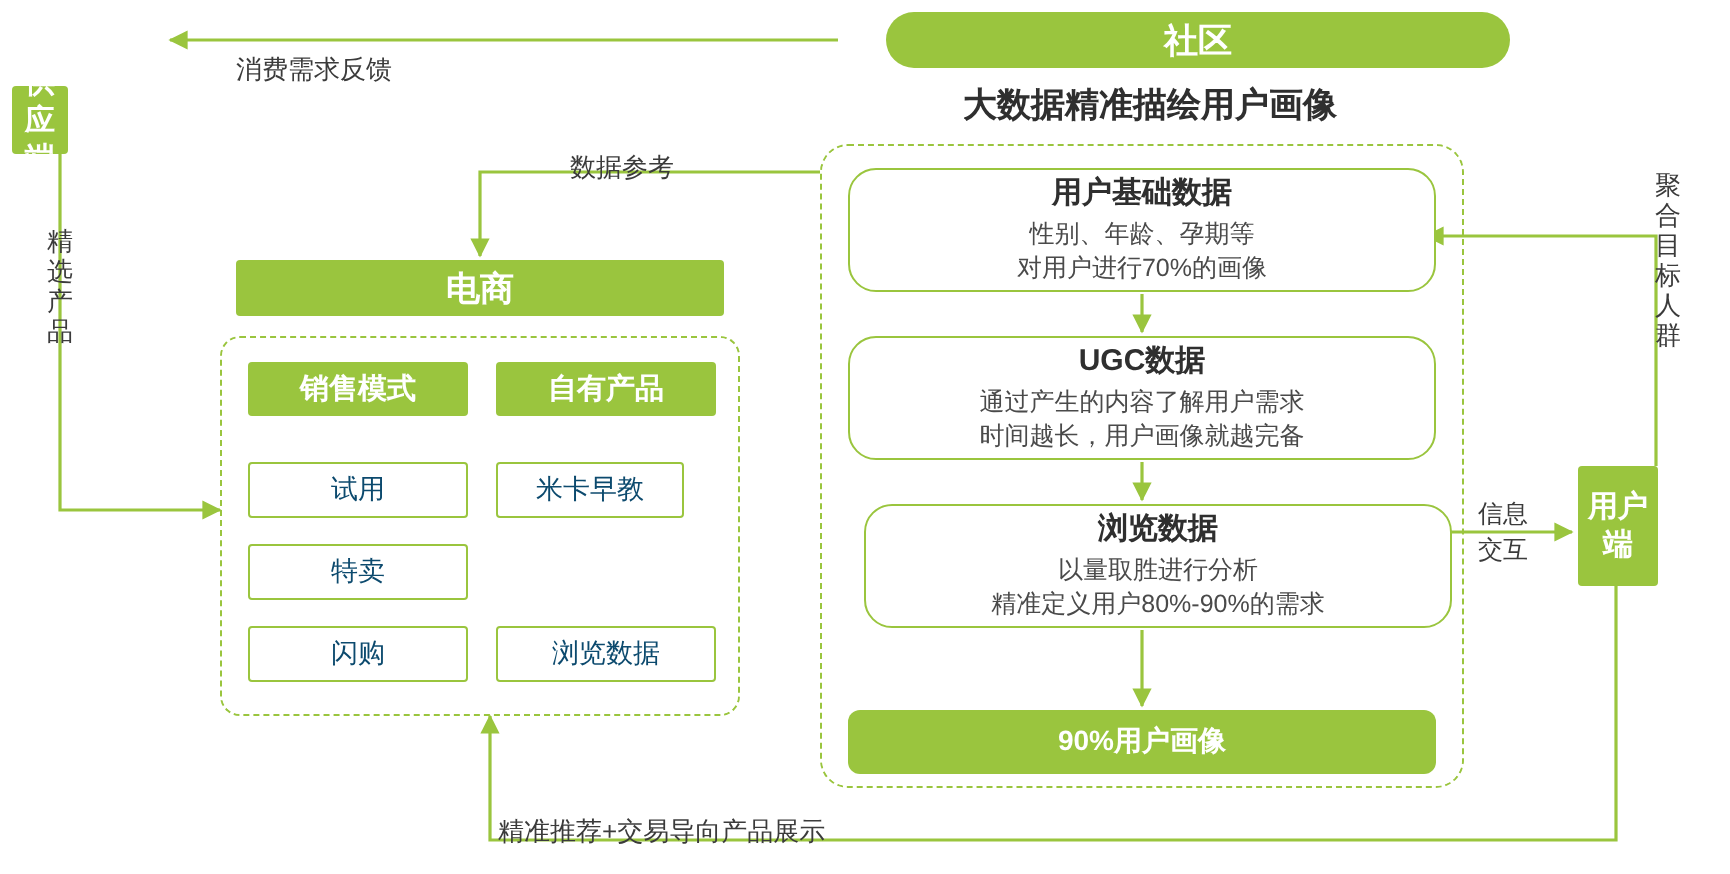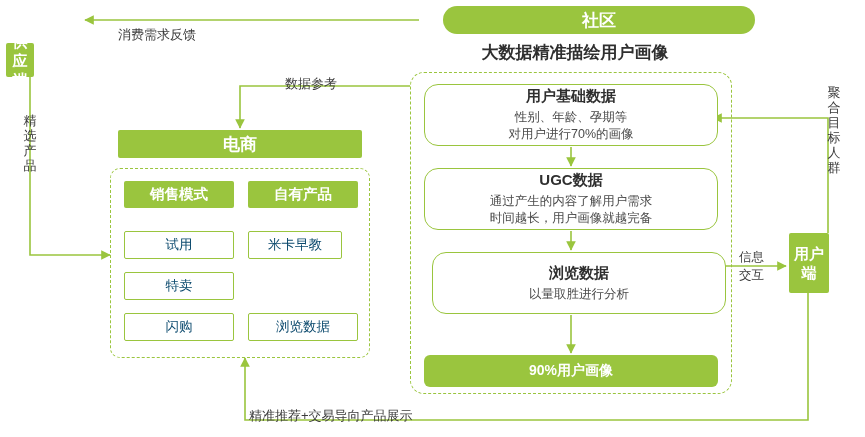--- a/index.html
+++ b/index.html
@@ -172,20 +172,21 @@
 
   <div class="box white-round" style="left:424px; top:168px; width:294px; height:62px;">
     <div class="title">UGC数据</div>
     <div class="sub">通过产生的内容了解用户需求</div>
     <div class="sub">时间越长，用户画像就越完备</div>
   </div>
 
   <div class="box white-round" style="left:432px; top:252px; width:294px; height:62px;">
     <div class="title">浏览数据</div>
     <div class="sub">以量取胜进行分析</div>
+    <div class="sub">精准定义用户80%-90%的需求</div>
   </div>
 
   <div class="box green-solid rounded" style="left:424px; top:355px; width:294px; height:32px; font-size:14px;">90%用户画像</div>
 
   <svg class="lines" viewBox="0 0 865 437">
     <path d="M571,147 L571,166" stroke="#9ac53e" stroke-width="1.6" fill="none" marker-end="url(#arrow)"></path>
     <path d="M571,231 L571,250" stroke="#9ac53e" stroke-width="1.6" fill="none" marker-end="url(#arrow)"></path>
     <path d="M571,315 L571,353" stroke="#9ac53e" stroke-width="1.6" fill="none" marker-end="url(#arrow)"></path>
   </svg>
 

